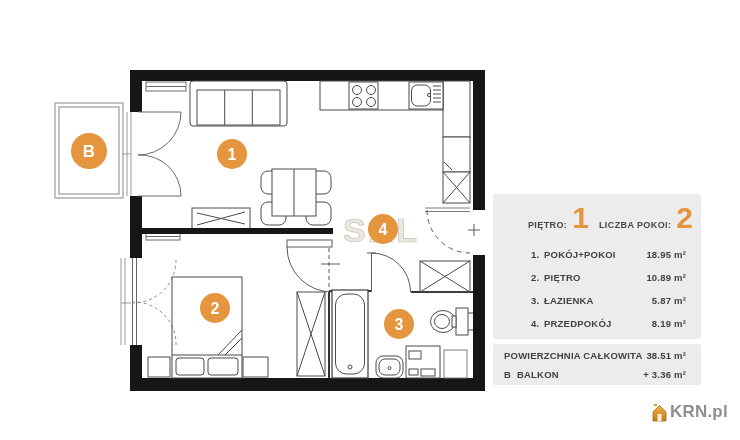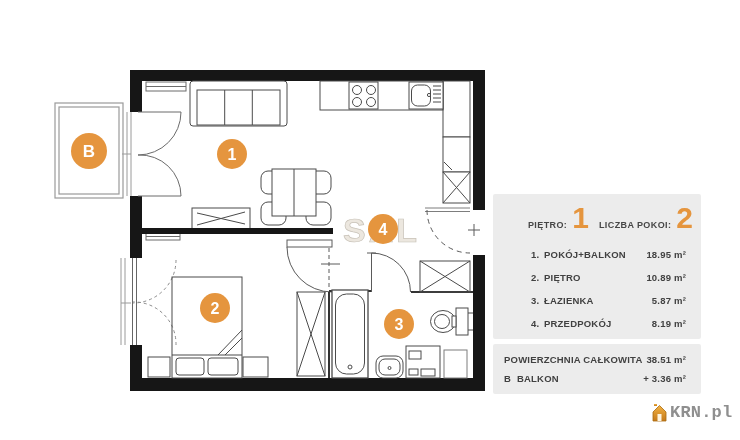--- a/index.html
+++ b/index.html
@@ -4,33 +4,33 @@
 <style>
   html,body{margin:0;padding:0;background:#ffffff;}
   #stage{
     position:relative;width:740px;height:440px;background:#ffffff;overflow:hidden;
     font-family:"Liberation Sans", sans-serif;
   }
   #plan-svg{position:absolute;left:0;top:0;}
   
   .panel-box{position:absolute;background:#ececec;border-radius:2px;box-sizing:border-box;padding-left:27px;}
   #info-box{left:493px;top:194px;width:208px;height:145px;}
-  #summary-box{left:493px;top:344px;width:208px;height:50px;
+  #summary-box{left:493px;top:344px;width:208px;height:41px;
     display:flex;flex-direction:column;justify-content:center;gap:8px;padding:0 15px 0 11px;}
   .panel-header{display:flex;justify-content:center;align-items:baseline;padding-top:10px;}
   .hgroup{display:flex;align-items:baseline;gap:5px;}
   .hgroup + .hgroup{margin-left:10px;}
   .hlabel{font-size:9px;font-weight:bold;color:#474747;letter-spacing:.4px;}
   .hnum{font-size:30px;font-weight:bold;color:#E5953E;line-height:.9;}
   .rows{margin-top:18px;padding:0 15px 0 11px;display:flex;flex-direction:column;gap:12px;}
   .prow{display:flex;align-items:baseline;font-size:9.5px;font-weight:bold;color:#414141;letter-spacing:.2px;}
   .prow .num{width:13px;flex:0 0 13px;}
   .prow .area{margin-left:auto;white-space:nowrap;}
   
-  #logo{position:absolute;left:651px;top:402px;display:flex;align-items:center;gap:2px;font-family:Liberation Mono, monospace;}
+  #logo{position:absolute;left:651px;top:402px;display:flex;align-items:flex-start;gap:2px;}
   #logo .logo-text{font-size:17px;font-weight:bold;color:#8f8f8f;letter-spacing:.2px;}
 </style>
 </head>
 <body>
 
 <div id="stage">
 
   <svg id="plan-svg" width="740" height="440" viewBox="0 0 740 440">
 
     <g stroke="#9a9a9a" fill="none" stroke-width="1.2">
@@ -241,21 +241,21 @@
         <span class="hnum">1</span>
       </div>
       <div class="hgroup">
         <span class="hlabel">LICZBA POKOI:</span>
         <span class="hnum">2</span>
       </div>
     </div>
     <div class="rows">
       <div class="prow">
         <span class="num">1.</span>
-        <span class="name">POKÓJ+BALKON</span>
+        <span class="name">POKÓJ+POKOI</span>
         <span class="area">18.95 m²</span>
       </div>
       <div class="prow">
         <span class="num">2.</span>
         <span class="name">PIĘTRO</span>
         <span class="area">10.89 m²</span>
       </div>
       <div class="prow">
         <span class="num">3.</span>
         <span class="name">ŁAZIENKA</span>

